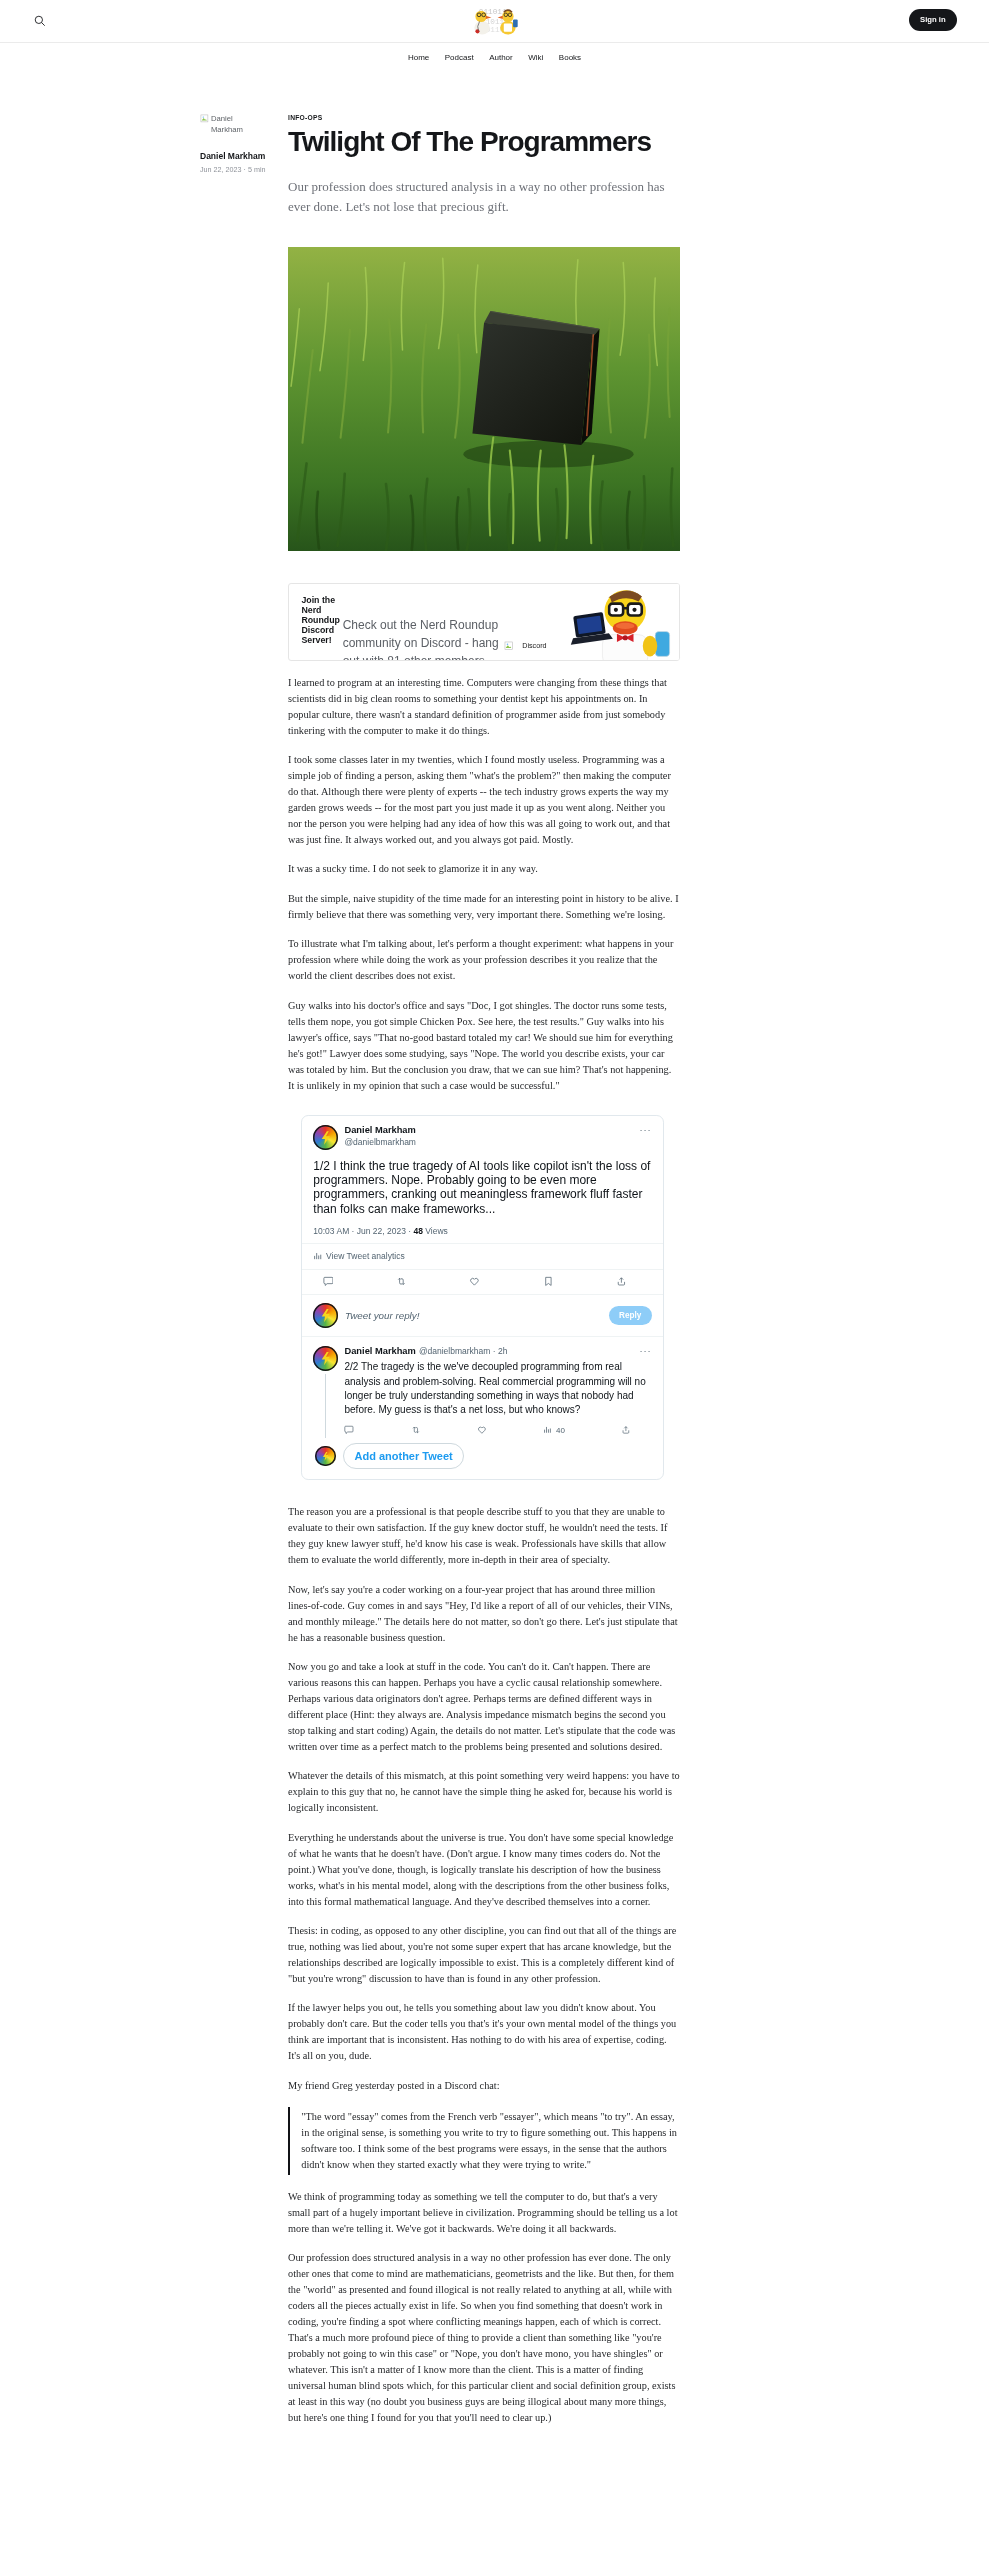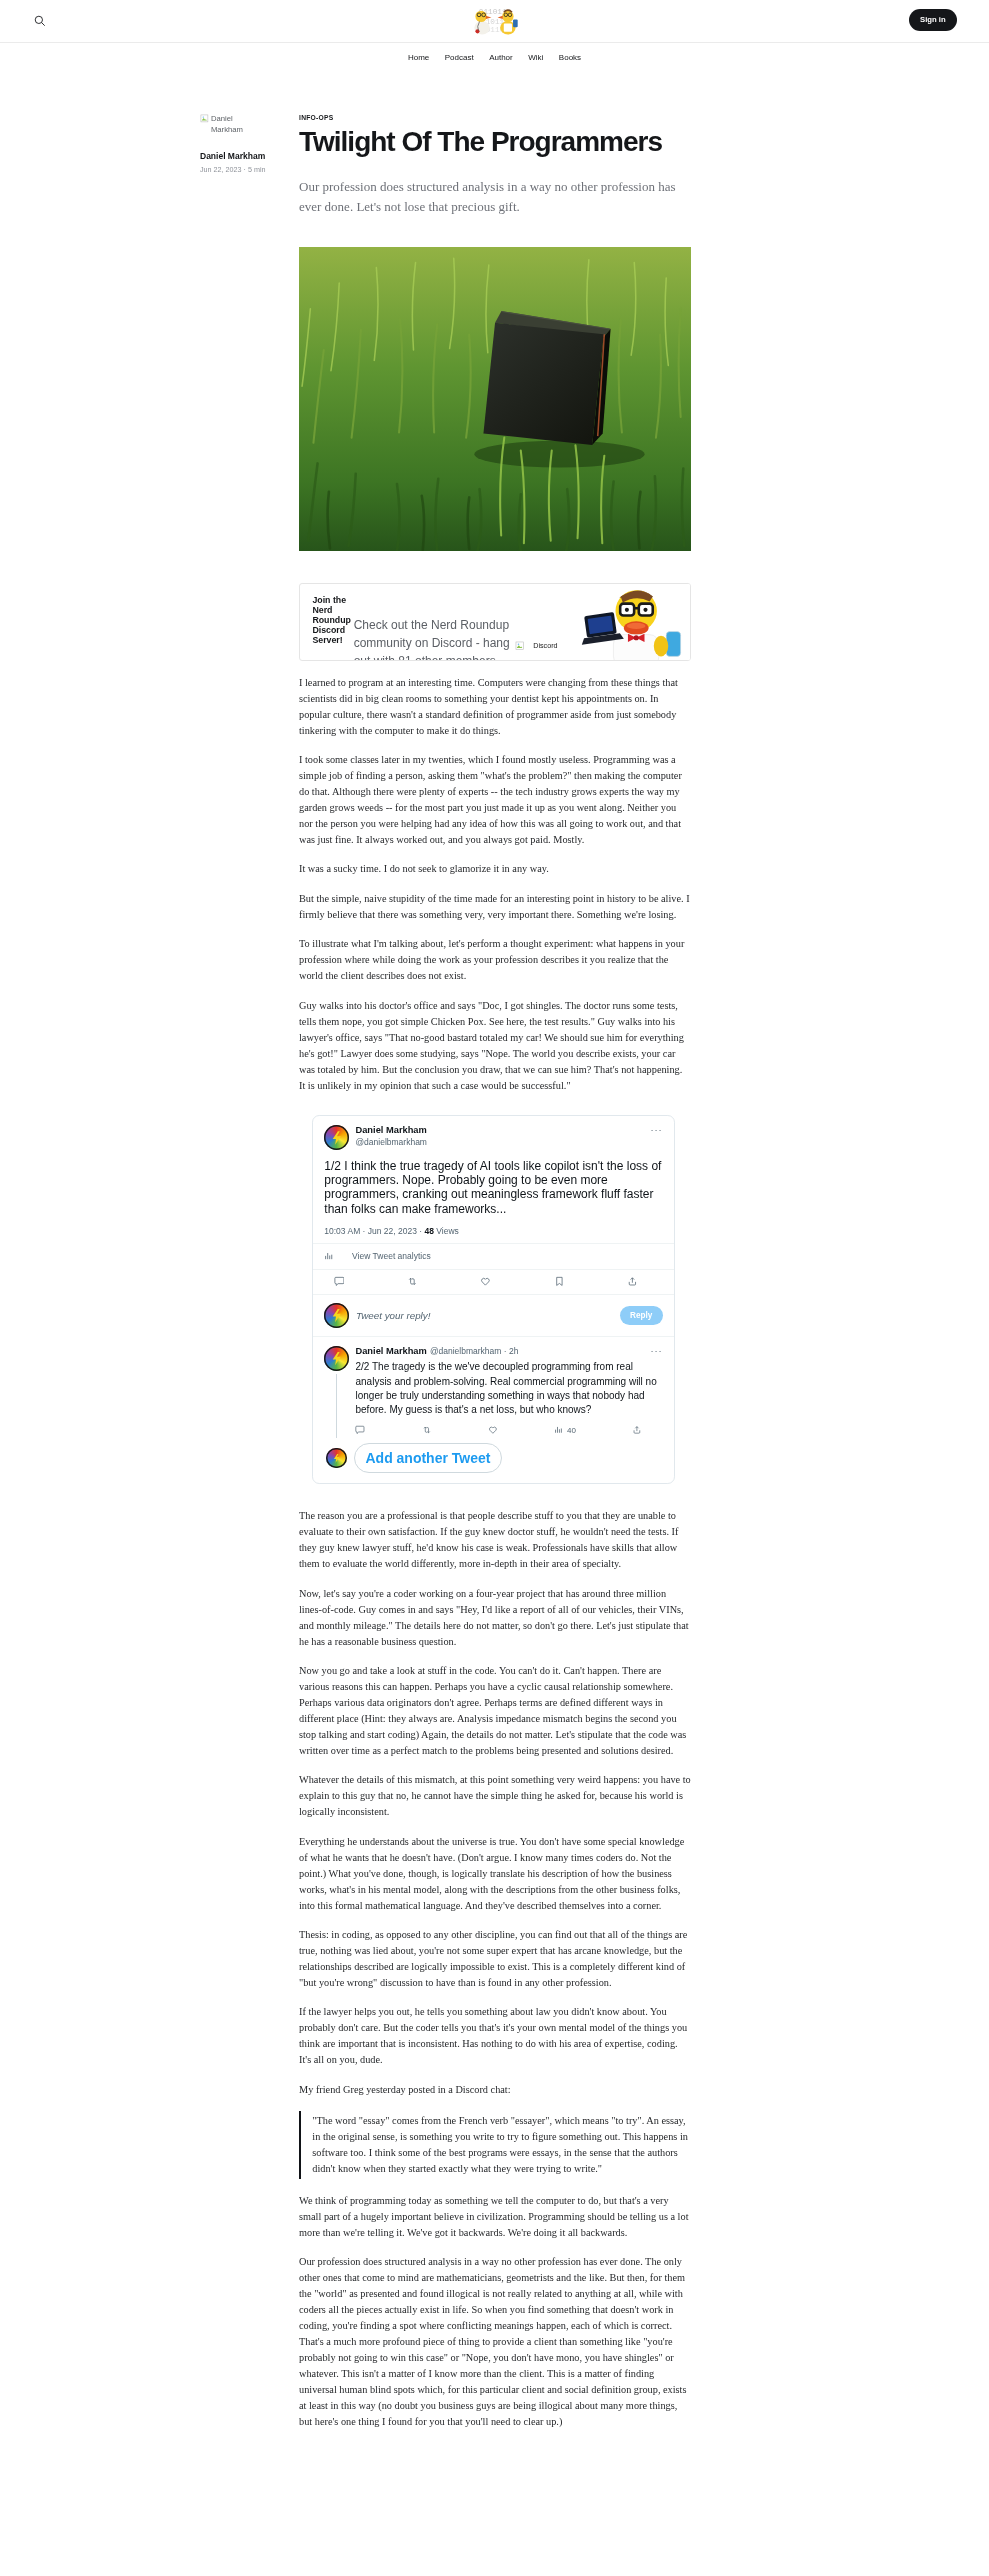--- a/index.html
+++ b/index.html
@@ -18,21 +18,21 @@
 
   
   .author-side{position:absolute;left:200px;top:113px;width:67px;}
   .broken-avatar{display:flex;align-items:flex-start;gap:2.1px;width:43px;color:#5f6368;
                  font-size:7.7px;line-height:1.45;}
   .broken-avatar svg{flex:none;margin-top:1px;}
   .author-name{margin-top:15.5px;font-weight:700;font-size:8.5px;}
   .author-meta{margin-top:4.6px;color:#8f939a;font-size:7.2px;}
 
   
-  .article{position:absolute;left:299px;top:108px;width:392px;}
+  .article{position:absolute;left:288px;top:108px;width:392px;}
   .tag{padding-top:6.2px;font-size:6.7px;font-weight:700;letter-spacing:.04em;}
   .title{margin-top:6.2px;font-size:28px;line-height:1.1;font-weight:800;letter-spacing:-1px;white-space:nowrap;}
   .excerpt{margin-top:13.4px;font-family:"Liberation Serif",serif;font-size:13px;line-height:1.55;color:#6e7178;}
   .hero{margin-top:30px;width:392px;height:304px;display:block;}
 
   
   .discord-card{margin-top:32px;height:76px;border:0.5px solid #e5e5e5;border-radius:3.1px;display:flex;
                 overflow:hidden;cursor:pointer;background:#fff;}
   .dc-body{flex:1;padding:10.3px 12.4px;display:flex;flex-direction:row;}
   .dc-title{font-size:8.8px;font-weight:700;}
@@ -55,39 +55,39 @@
              box-shadow:inset 0 0 0 1.5px #17181b;cursor:pointer;}
   .tw-avatar .bolt{position:absolute;inset:5.7px;background:#f7d61c;
              clip-path:polygon(58% 0,20% 58%,44% 58%,38% 100%,80% 38%,52% 38%,72% 0);}
   .tw-avatar.small{width:20.6px;height:20.6px;}
   .tw-name{font-weight:700;font-size:9.3px;line-height:1.25;}
   .tw-handle{color:#536471;font-size:8.5px;}
   .tw-dots{margin-left:auto;color:#536471;cursor:pointer;font-size:9.3px;letter-spacing:1px;}
   .tw-text{margin:8.2px 0 0;font-size:12px;line-height:14.4px;}
   .tw-meta{margin-top:9.3px;color:#536471;font-size:8.5px;}
   .tw-meta b{color:#0f1419;}
-  .tw-analytics{display:flex;align-items:center;gap:18px;color:#536471;font-size:8.5px;
+  .tw-analytics{display:flex;align-items:center;gap:3px;color:#536471;font-size:8.5px;
                 padding:7.7px 11.3px;cursor:pointer;}
   .tw-actions{display:flex;justify-content:space-between;align-items:center;
               padding:6.7px 36px 7.7px 20.6px;color:#536471;}
   .tw-actions svg,.tw-analytics svg{display:block;cursor:pointer;}
   .reply-row{display:flex;align-items:center;gap:6.7px;padding:8.2px 11.3px;}
   .reply-prompt{color:#536471;font-size:9.8px;font-style:italic;}
   .reply-btn{margin-left:auto;background:#8ecdf8;color:#fff;font-weight:700;font-size:8.2px;border:none;
              border-radius:5151px;padding:5.2px 10.3px;font-family:inherit;cursor:pointer;}
   .tweet2{display:flex;gap:6.2px;padding:9.3px 11.3px 1px;}
   .t2-left{display:flex;flex-direction:column;align-items:center;flex:none;}
   .thread{flex:1;width:1px;background:#cfd9de;margin-top:2.6px;}
   .t2-main{flex:1;}
   .t2-nameline{display:flex;gap:3.1px;align-items:baseline;}
   .t2-text{margin-top:2.6px;font-size:10px;line-height:14.4px;}
   .t2-actions{display:flex;justify-content:space-between;align-items:flex-start;margin:7.7px 20.6px 3.1px 0;color:#536471;}
   .t2-views{display:flex;align-items:center;gap:4.1px;font-size:8px;color:#536471;}
   .add-row{display:flex;align-items:center;gap:7.2px;padding:4.1px 11.3px 10.3px 13.4px;}
-  .add-btn{border:0.5px solid #cfd9de;background:#fff;color:#1d9bf0;font-weight:700;font-size:14px;
+  .add-btn{border:0.5px solid #cfd9de;background:#fff;color:#1d9bf0;font-weight:700;font-size:11px;
            border-radius:5151px;padding:5.7px 10.3px;font-family:inherit;cursor:pointer;}
 </style>
 </head>
 <body>
 
 <div class="page">
 
   <div class="site-header">
     <div class="search-btn">
       <svg width="13.4" height="13.4" viewBox="0 0 24 24" fill="none" stroke="#15171a" stroke-width="1.6">

